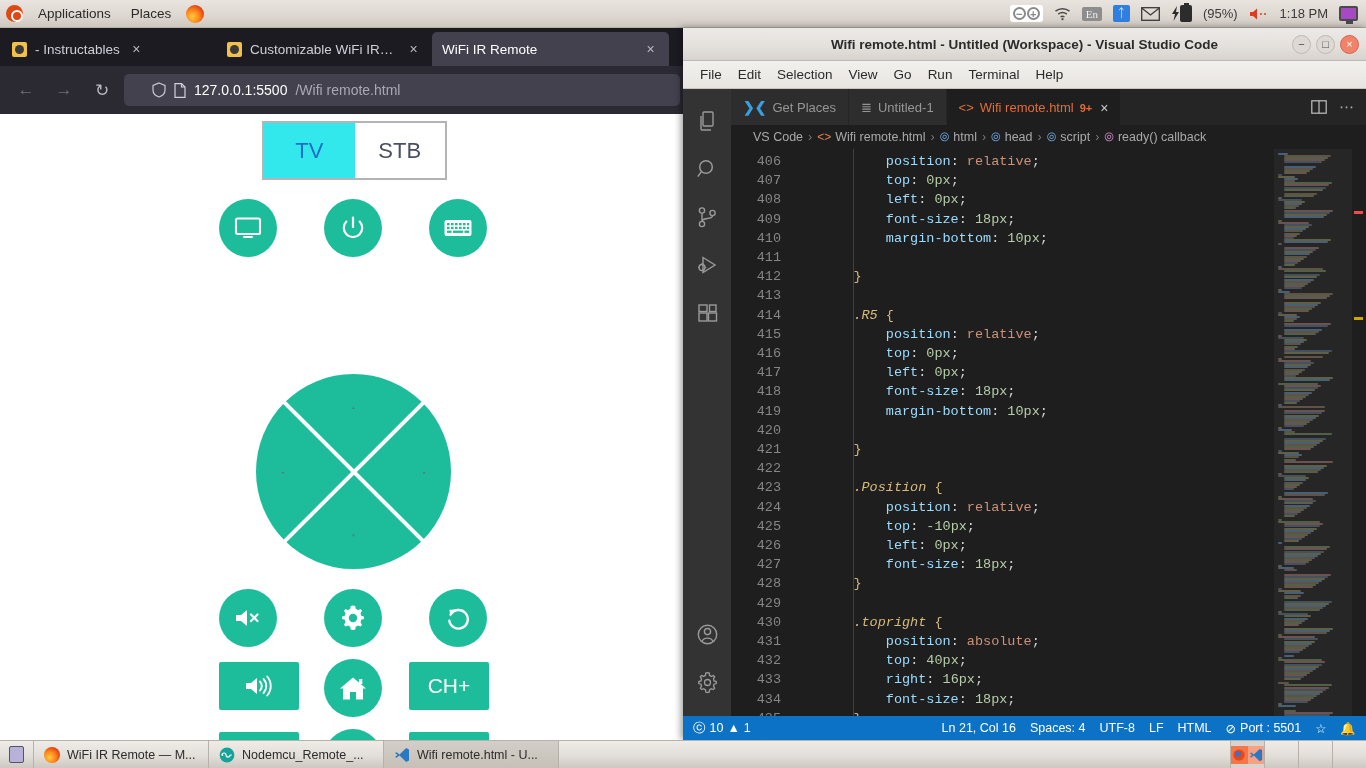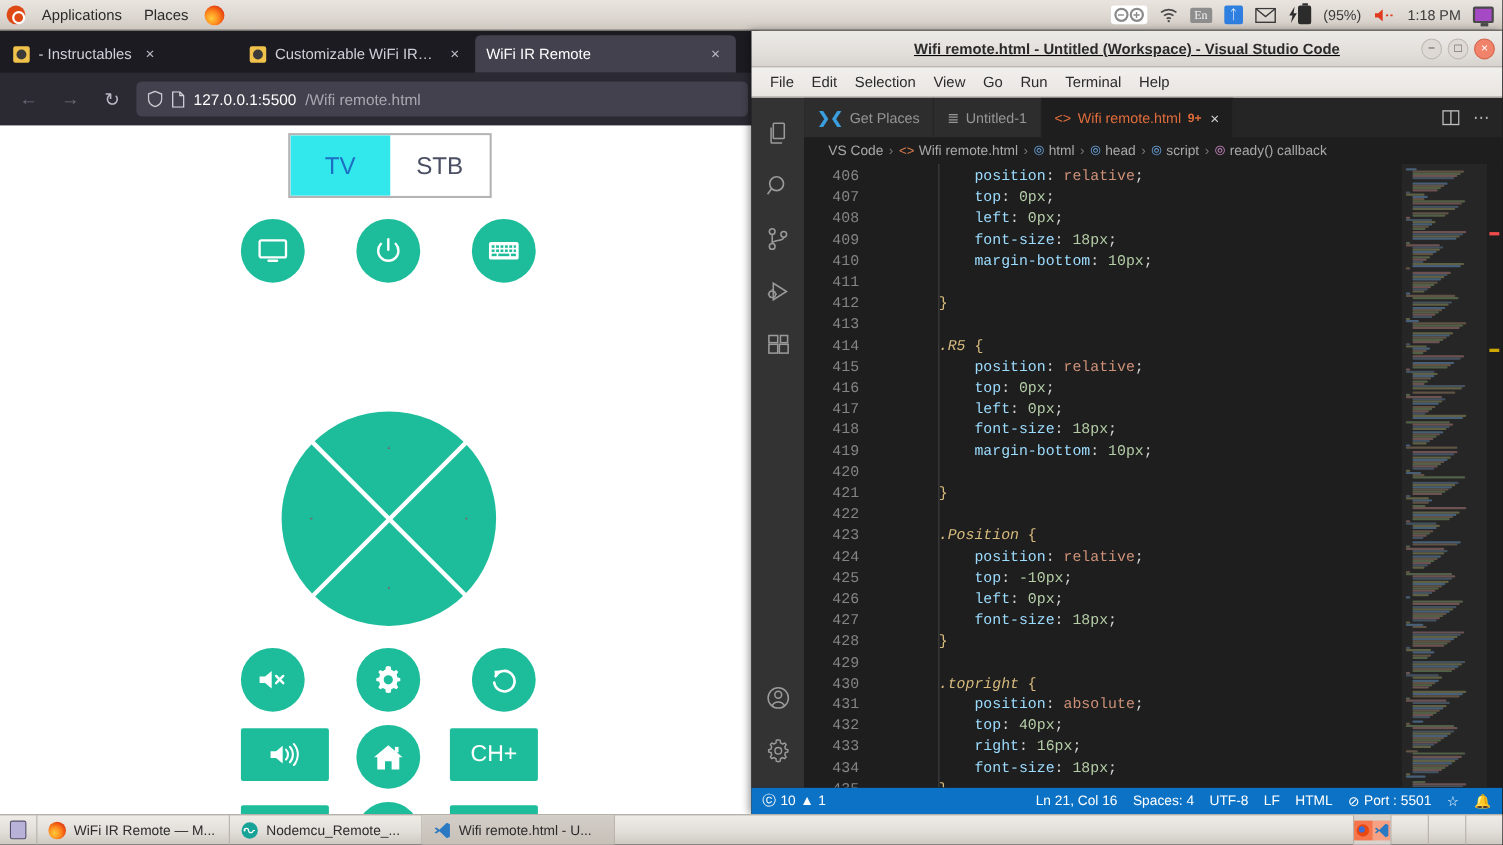--- a/index.html
+++ b/index.html
@@ -109,21 +109,21 @@
     height: 48px; background: #2b2a33; display: flex; align-items: center;
     gap: 6px; padding: 0 10px;
   }
   .nav-btn {
     width: 32px; height: 32px; border-radius: 5px; color: #b9b9c4;
     display: flex; align-items: center; justify-content: center; font-size: 17px;
   }
   .nav-btn.dim { color: #6f6e78; }
   #urlbar {
     flex: 1; height: 32px; background: #42414d; border-radius: 5px;
-    display: flex; align-items: center; gap: 8px; padding: 0 10px;
+    display: flex; align-items: center; gap: 8px; padding: 0 28px;
     color: #e9e9ed; font-size: 14px;
   }
   #urlbar .host { color: #fff; }
   #urlbar .path { color: #a9a8b2; }
   #ff-content {
     height: 626px; background: #ffffff; position: relative; overflow: hidden;
   }
 
   
   .remote { position: relative; width: 690px; }
@@ -176,21 +176,21 @@
   
   #vscode {
     position: absolute; left: 683px; top: 28px; width: 683px; height: 712px;
     background: #1e1e1e; overflow: hidden;
     box-shadow: -2px 0 7px rgba(0,0,0,0.4);
   }
   #vsc-titlebar {
     height: 33px;
     background: linear-gradient(to bottom, #eceae7 0%, #e3e0dc 60%, #d7d3ce 100%);
     border-bottom: 1px solid #bdb8b2;
-    display: flex; align-items: center; position: relative; text-decoration: underline;
+    display: flex; align-items: center; position: relative;
   }
   #vsc-title {
     flex: 1; text-align: center; font-size: 13.5px; font-weight: bold; color: #2b2b2b;
   }
   .wbtns { position: absolute; right: 7px; top: 7px; display: flex; gap: 5px; }
   .wbtn {
     width: 19px; height: 19px; border-radius: 50%;
     background: #ded9d4; border: 1px solid #bfb9b2;
     display: flex; align-items: center; justify-content: center;
     font-size: 11px; color: #4a4a4a; line-height: 1;

